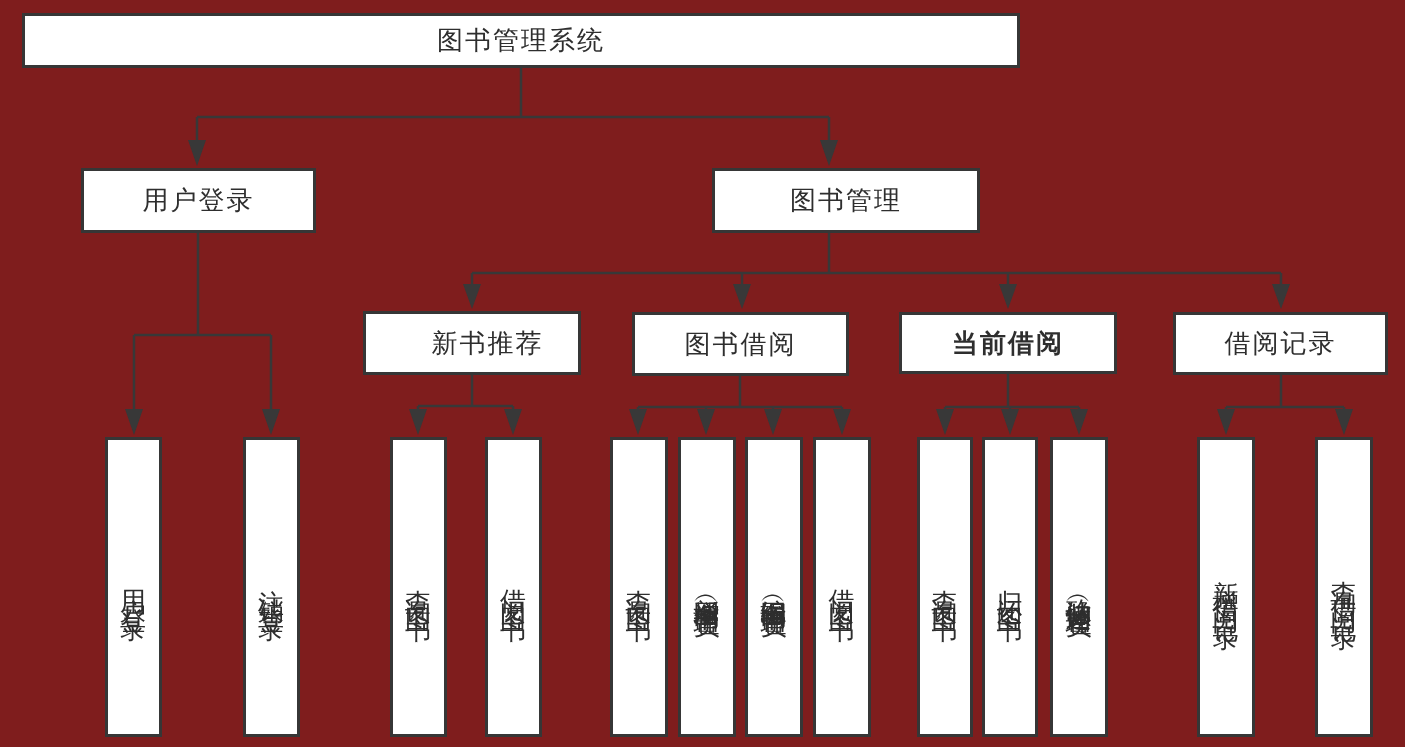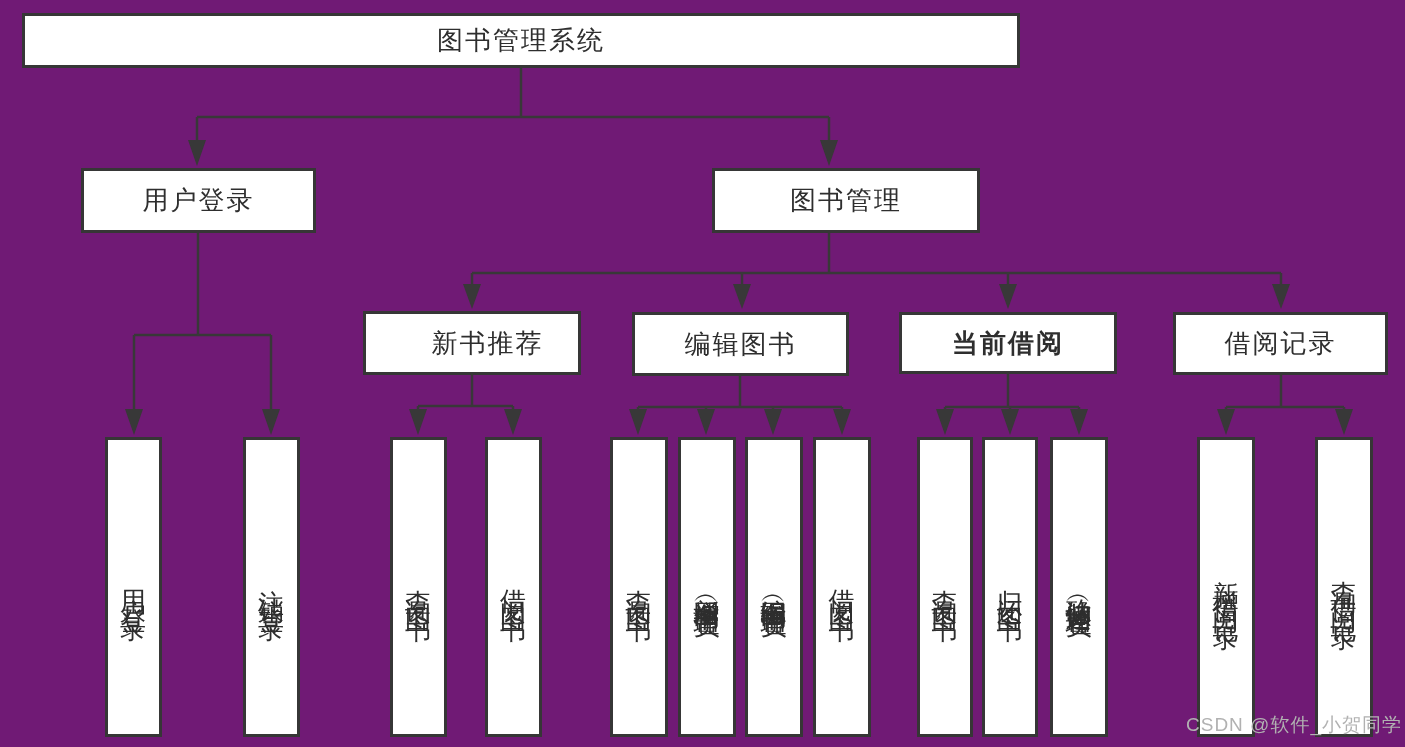--- a/index.html
+++ b/index.html
@@ -1,19 +1,19 @@
 <!DOCTYPE html>
 <html><head>
 <meta charset="utf-8">
 <style>
   html,body{margin:0;padding:0;background:#ffffff;}
   .canvas{
     position:relative;
     width:1405px;height:747px;
-    background:#701a75;
+    background:#7f1d1d;
     font-family:"Liberation Sans","DejaVu Sans",sans-serif;
     overflow:hidden;
   }
   .connectors{position:absolute;left:0;top:0;z-index:1;}
   .box{
     position:absolute;
     box-sizing:border-box;
     border:3px solid #363636;
     background:#ffffff;
     display:flex;
@@ -138,21 +138,21 @@
       <polygon points="1335,409 1353,409 1344,435"></polygon>
     </g>
   </svg>
 
   <div id="n-root" class="box hbox">图书管理系统</div>
 
   <div id="n-user-login" class="box hbox">用户登录</div>
   <div id="n-book-mgmt" class="box hbox">图书管理</div>
 
   <div id="n-new-books" class="box hbox">新书推荐</div>
-  <div id="n-book-borrow" class="box hbox">编辑图书</div>
+  <div id="n-book-borrow" class="box hbox">图书借阅</div>
   <div id="n-current-borrow" class="box hbox">当前借阅</div>
   <div id="n-borrow-records" class="box hbox">借阅记录</div>
 
   <div id="l-login" class="box vbox leaf">用户登录</div>
   <div id="l-logout" class="box vbox leaf">注销登录</div>
 
   <div id="l-nb-query" class="box vbox leaf">查询图书</div>
   <div id="l-nb-borrow" class="box vbox leaf">借阅图书</div>
 
   <div id="l-bb-query" class="box vbox leaf">查询图书</div>
@@ -160,15 +160,14 @@
   <div id="l-bb-edit" class="box vbox leaf dense">编辑图书（管理员）</div>
   <div id="l-bb-borrow" class="box vbox leaf">借阅图书</div>
 
   <div id="l-cb-query" class="box vbox leaf">查询图书</div>
   <div id="l-cb-return" class="box vbox leaf">归还图书</div>
   <div id="l-cb-confirm" class="box vbox leaf dense">确认归还（管理员）</div>
 
   <div id="l-br-add" class="box vbox leaf">新增借阅记录</div>
   <div id="l-br-query" class="box vbox leaf">查询借阅记录</div>
 
-  <div class="watermark">CSDN @软件_小贺同学</div>
 
 </div>
 
 </body></html>

